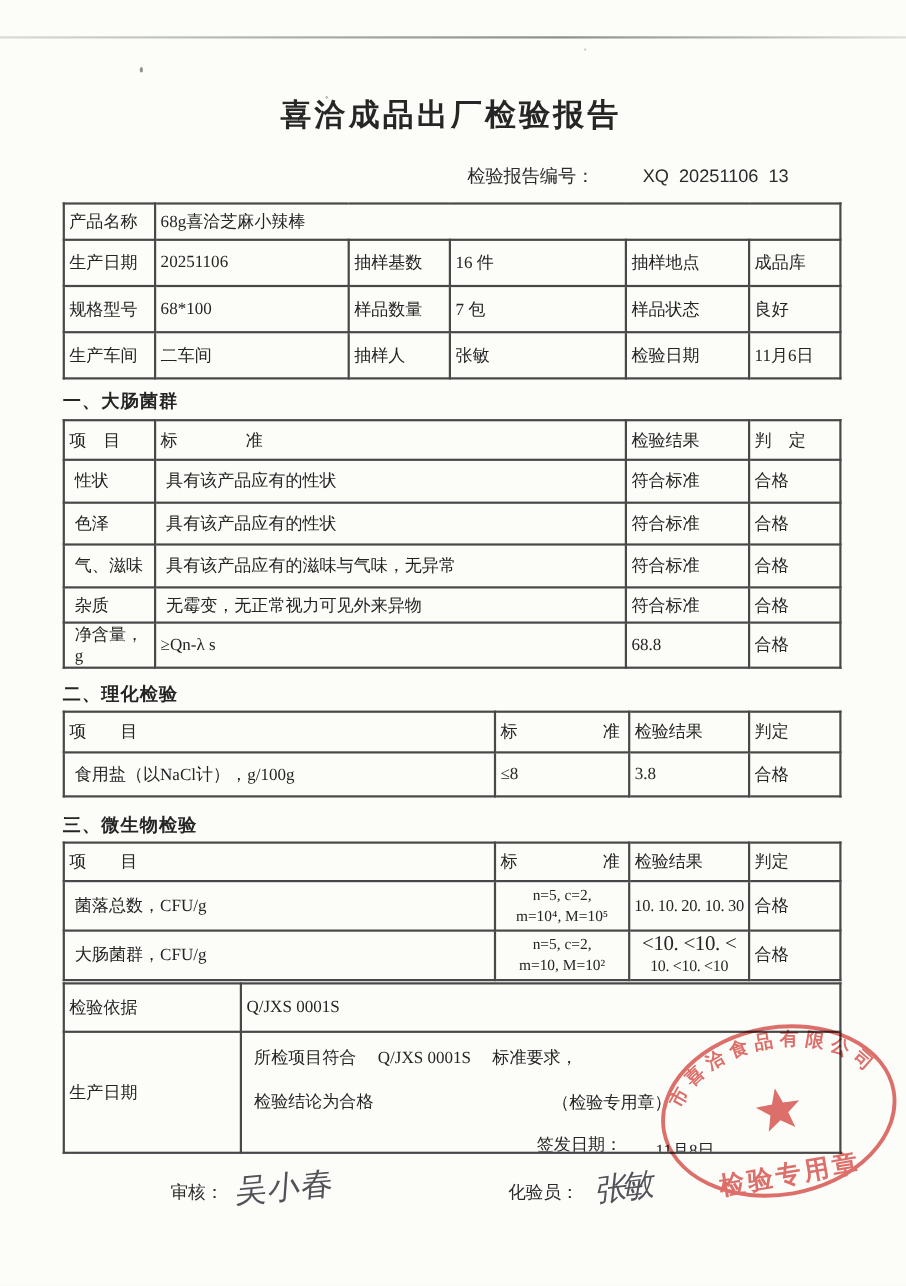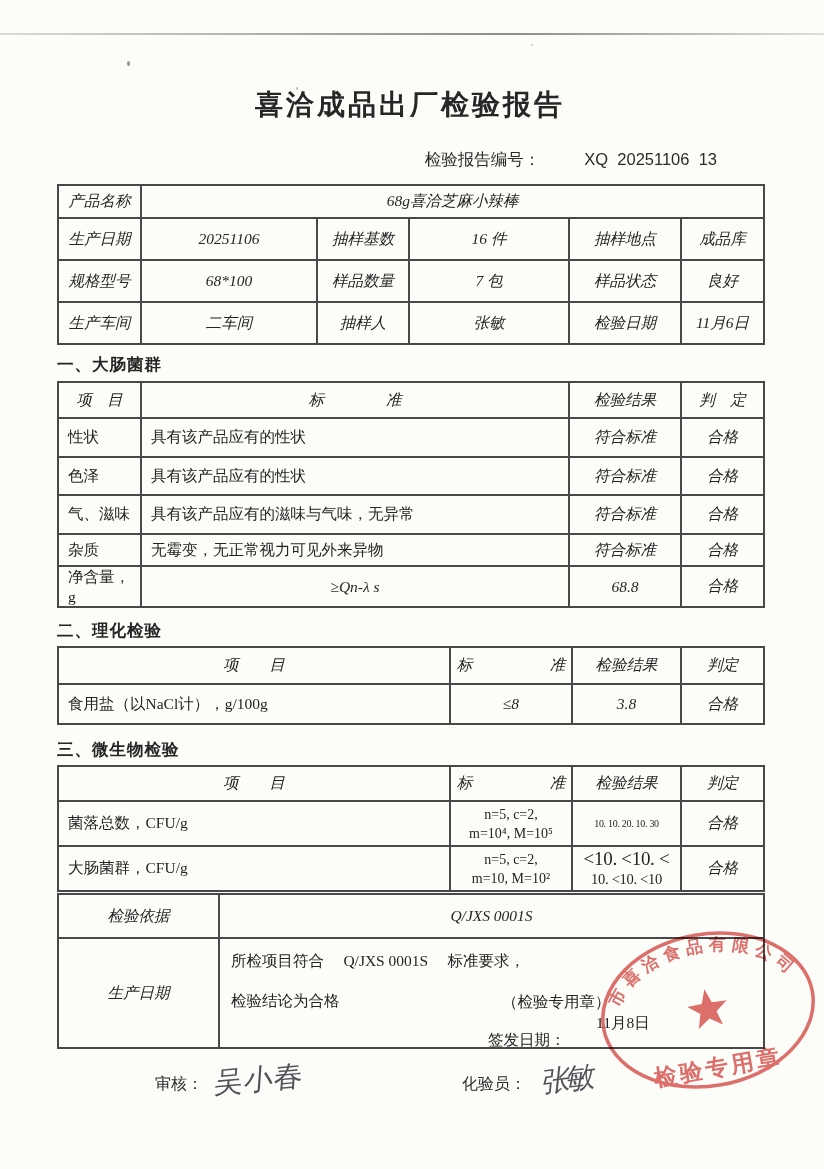--- a/index.html
+++ b/index.html
@@ -23,40 +23,40 @@
     margin-top:25px;display:flex;justify-content:flex-end;align-items:baseline;
     padding-right:46px;gap:44px;
     font-family:"Liberation Sans","DejaVu Sans",sans-serif;
     font-size:16.5px;color:#2b2b2b;
   }
   .pre{white-space:pre;}
   table{border-collapse:collapse;table-layout:fixed;width:706px;background:transparent;}
   table{border:2.5px solid #3f3f3f;}
   td{border:2px solid #484848;font-size:15.5px;color:#242424;
      padding:0 4px;overflow:hidden;}
-  td.ctr{text-align:center;font-style:italic;}
+  td.ctr{}
   td.lft{text-align:left;padding-left:9px;}
   .sec-heading{margin:0;font-size:16.5px;font-weight:bold;color:#252525;letter-spacing:1px;}
   .m-t1{margin-top:13px;}
   .m-h1{margin-top:9px;}
   .m-t2{margin-top:5px;}
   .m-h2{margin-top:12px;}
   .m-t3{margin-top:4px;}
   .m-h3{margin-top:14px;}
   .m-t4{margin-top:4px;}
   .m-t5{margin-top:1px;}
   .std2{font-size:14px;line-height:19px;text-align:center;}
-  .res2{font-size:10px;line-height:20px;text-align:center;letter-spacing:-0.3px;white-space:nowrap;}
+  .res2{font-size:15px;line-height:20px;text-align:center;letter-spacing:-0.3px;white-space:nowrap;}
   .concl-cell{position:relative;}
   .concl-cell span{position:absolute;font-size:15.5px;white-space:pre;}
   .concl-l1{left:11px;top:12px;}
   .concl-l2{left:11px;top:52px;}
   .concl-seal{left:282px;top:53px;}
   .concl-issue{left:268px;top:91px;}
-  .concl-issue-val{left:376px;top:74px;}
+  .concl-issue-val{left:376px;top:97px;}
   .sign-row{position:relative;height:52px;margin-top:13px;}
   .sign-row .lab{position:absolute;font-size:16px;color:#2a2a2a;top:12px;}
   .lab-review{left:98px;}
   .lab-tester{left:405px;}
   .handwriting{
     position:absolute;font-size:29px;color:#3b3b44;top:-2px;
     transform:rotate(-5deg) skewX(-9deg);letter-spacing:1px;opacity:.88;
   }
   .hw-review{left:157px;}
   .hw-tester{left:485px;transform:rotate(-7deg) skewX(-13deg);letter-spacing:-4px;}

